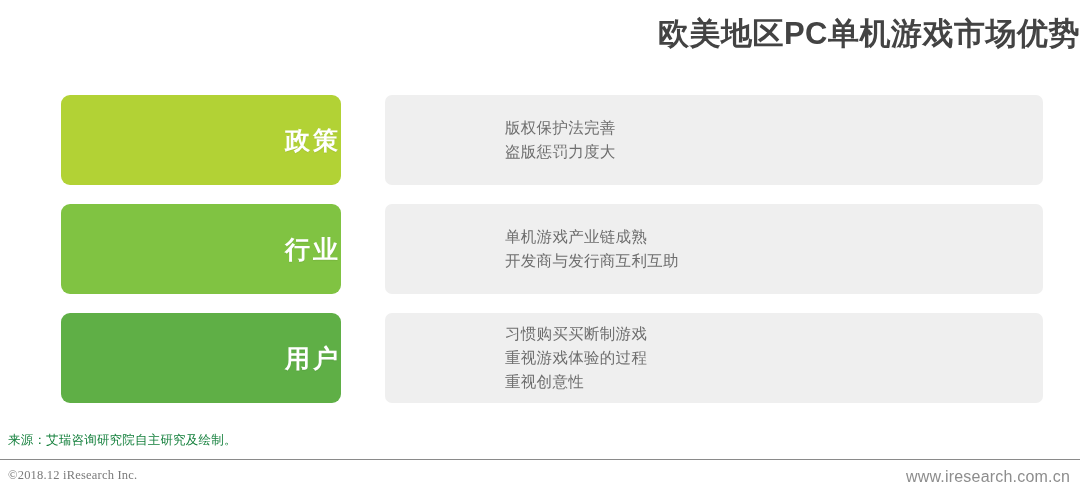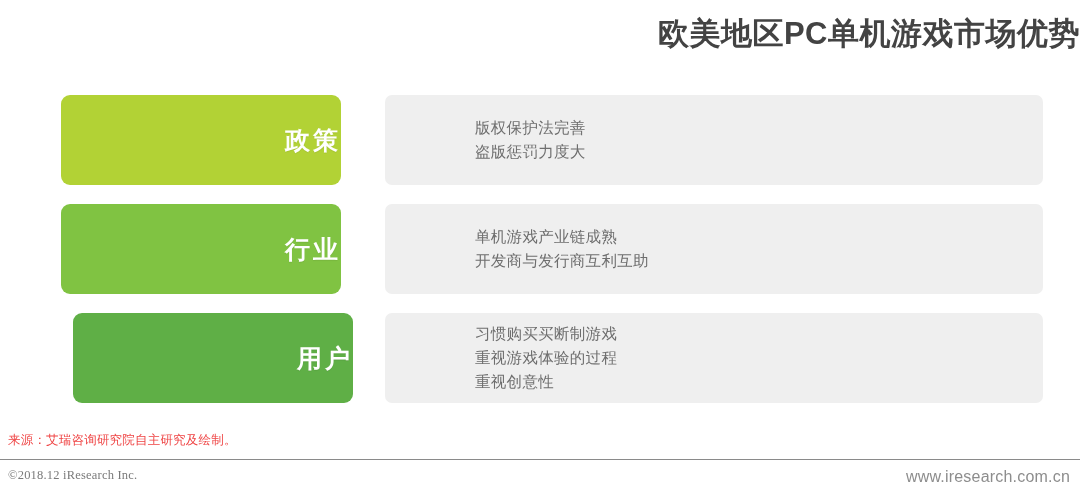--- a/index.html
+++ b/index.html
@@ -72,37 +72,37 @@
     left: 385px;
     top: 0;
     width: 658px;
     height: 90px;
     background: #efefef;
     border-radius: 7px;
     box-sizing: border-box;
     display: flex;
     flex-direction: column;
     justify-content: center;
-    padding-left: 90px;
+    padding-left: 120px;
   }
   .detail-line {
     font-size: 15.5px;
     color: #6e6e6e;
     line-height: 24px;
     white-space: nowrap;
     letter-spacing: 0.3px;
   }
 
   
   .source-note {
     position: absolute;
     left: 8px;
     top: 432px;
     font-size: 12.5px;
-    color: #ef4444;
+    color: #15803d;
     letter-spacing: 0.2px;
     white-space: nowrap;
   }
   .footer-rule {
     position: absolute;
     left: 0;
     top: 459px;
     width: 1080px;
     height: 1px;
     background: #8a8a8a;
@@ -150,21 +150,21 @@
     <div class="cat-box" style="background:#80c342;">
       <span class="cat-label">行业</span>
     </div>
     <div class="detail-box">
       <div class="detail-line">单机游戏产业链成熟</div>
       <div class="detail-line">开发商与发行商互利互助</div>
     </div>
   </div>
 
   <div class="row">
-    <div class="cat-box" style="background:#5faf46;margin-left:12px;">
+    <div class="cat-box" style="background:#5faf46;">
       <span class="cat-label">用户</span>
     </div>
     <div class="detail-box">
       <div class="detail-line">习惯购买买断制游戏</div>
       <div class="detail-line">重视游戏体验的过程</div>
       <div class="detail-line">重视创意性</div>
     </div>
   </div>
 
 </div>

